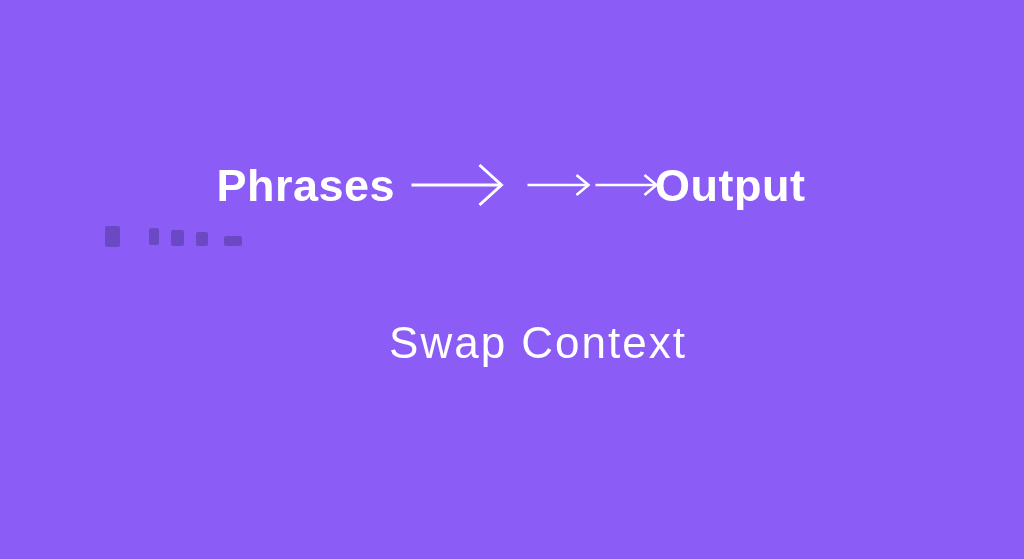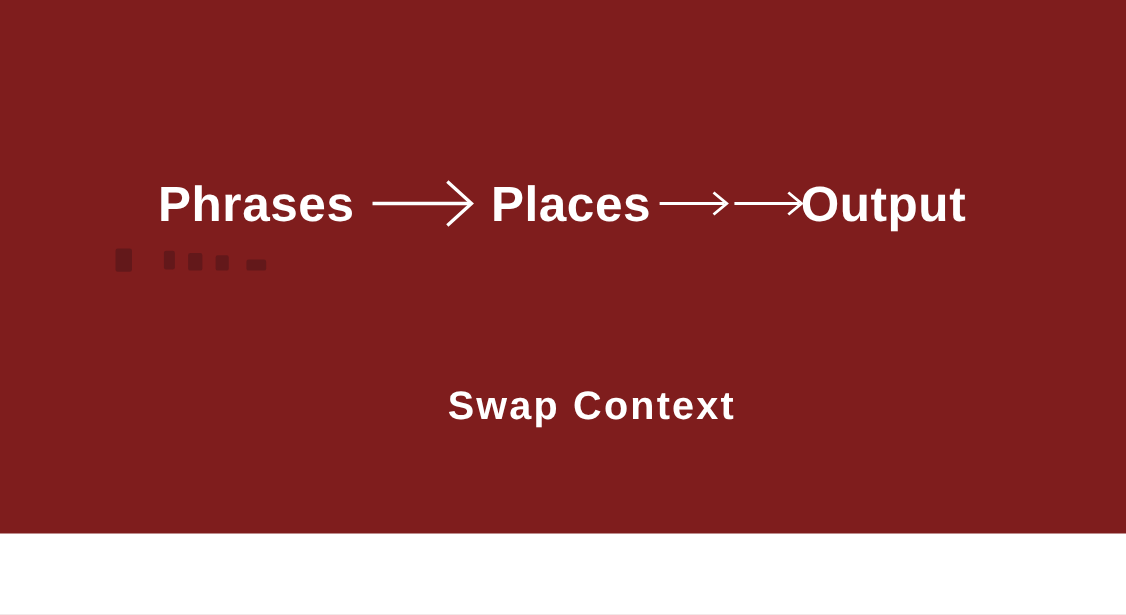--- a/index.html
+++ b/index.html
@@ -8,22 +8,22 @@
   }
   body {
     width: 1024px;
     height: 559px;
     overflow: hidden;
     font-family: "Liberation Sans", sans-serif;
   }
   .slide {
     position: relative;
     width: 1024px;
-    height: 485px;
-    background: #7f1d1d;
+    height: 559px;
+    background: #8b5cf6;
   }
   .flow-row {
     position: absolute;
     left: 511px;
     top: 185px;
     transform: translate(-50%, -50%);
     display: flex;
     align-items: center;
     white-space: nowrap;
   }
@@ -49,25 +49,25 @@
     display: block;
   }
   .flow-arrow svg line,
   .flow-arrow svg polyline {
     stroke: #ffffff;
     fill: none;
   }
   .slide-title {
     position: absolute;
     left: 538px;
-    top: 369px;
+    top: 343px;
     transform: translate(-50%, -50%);
     color: #ffffff;
-    font-size: 36px;
-    font-weight: bold;
+    font-size: 44px;
+    font-weight: normal;
     letter-spacing: 2px;
     white-space: nowrap;
     line-height: 1;
   }
   .ghost-artifact {
     position: absolute;
     left: 0;
     top: 0;
   }
   .ghost-artifact .blob {
@@ -90,21 +90,20 @@
 
     <span class="flow-step">Phrases</span>
 
     <span class="flow-arrow long">
       <svg width="96" height="46" viewBox="0 0 96 46">
         <line x1="2" y1="23" x2="90" y2="23" stroke-width="3"></line>
         <polyline points="70,3 92,23 70,43" stroke-width="3"></polyline>
       </svg>
     </span>
 
-    <span class="flow-step">Places</span>
 
     <span class="flow-arrow short">
       <svg width="64" height="26" viewBox="0 0 64 26">
         <line x1="1" y1="13" x2="60" y2="13" stroke-width="2.6"></line>
         <polyline points="50,3 62,13 50,23" stroke-width="2.6"></polyline>
       </svg>
     </span>
 
 
     <span class="flow-arrow short">

